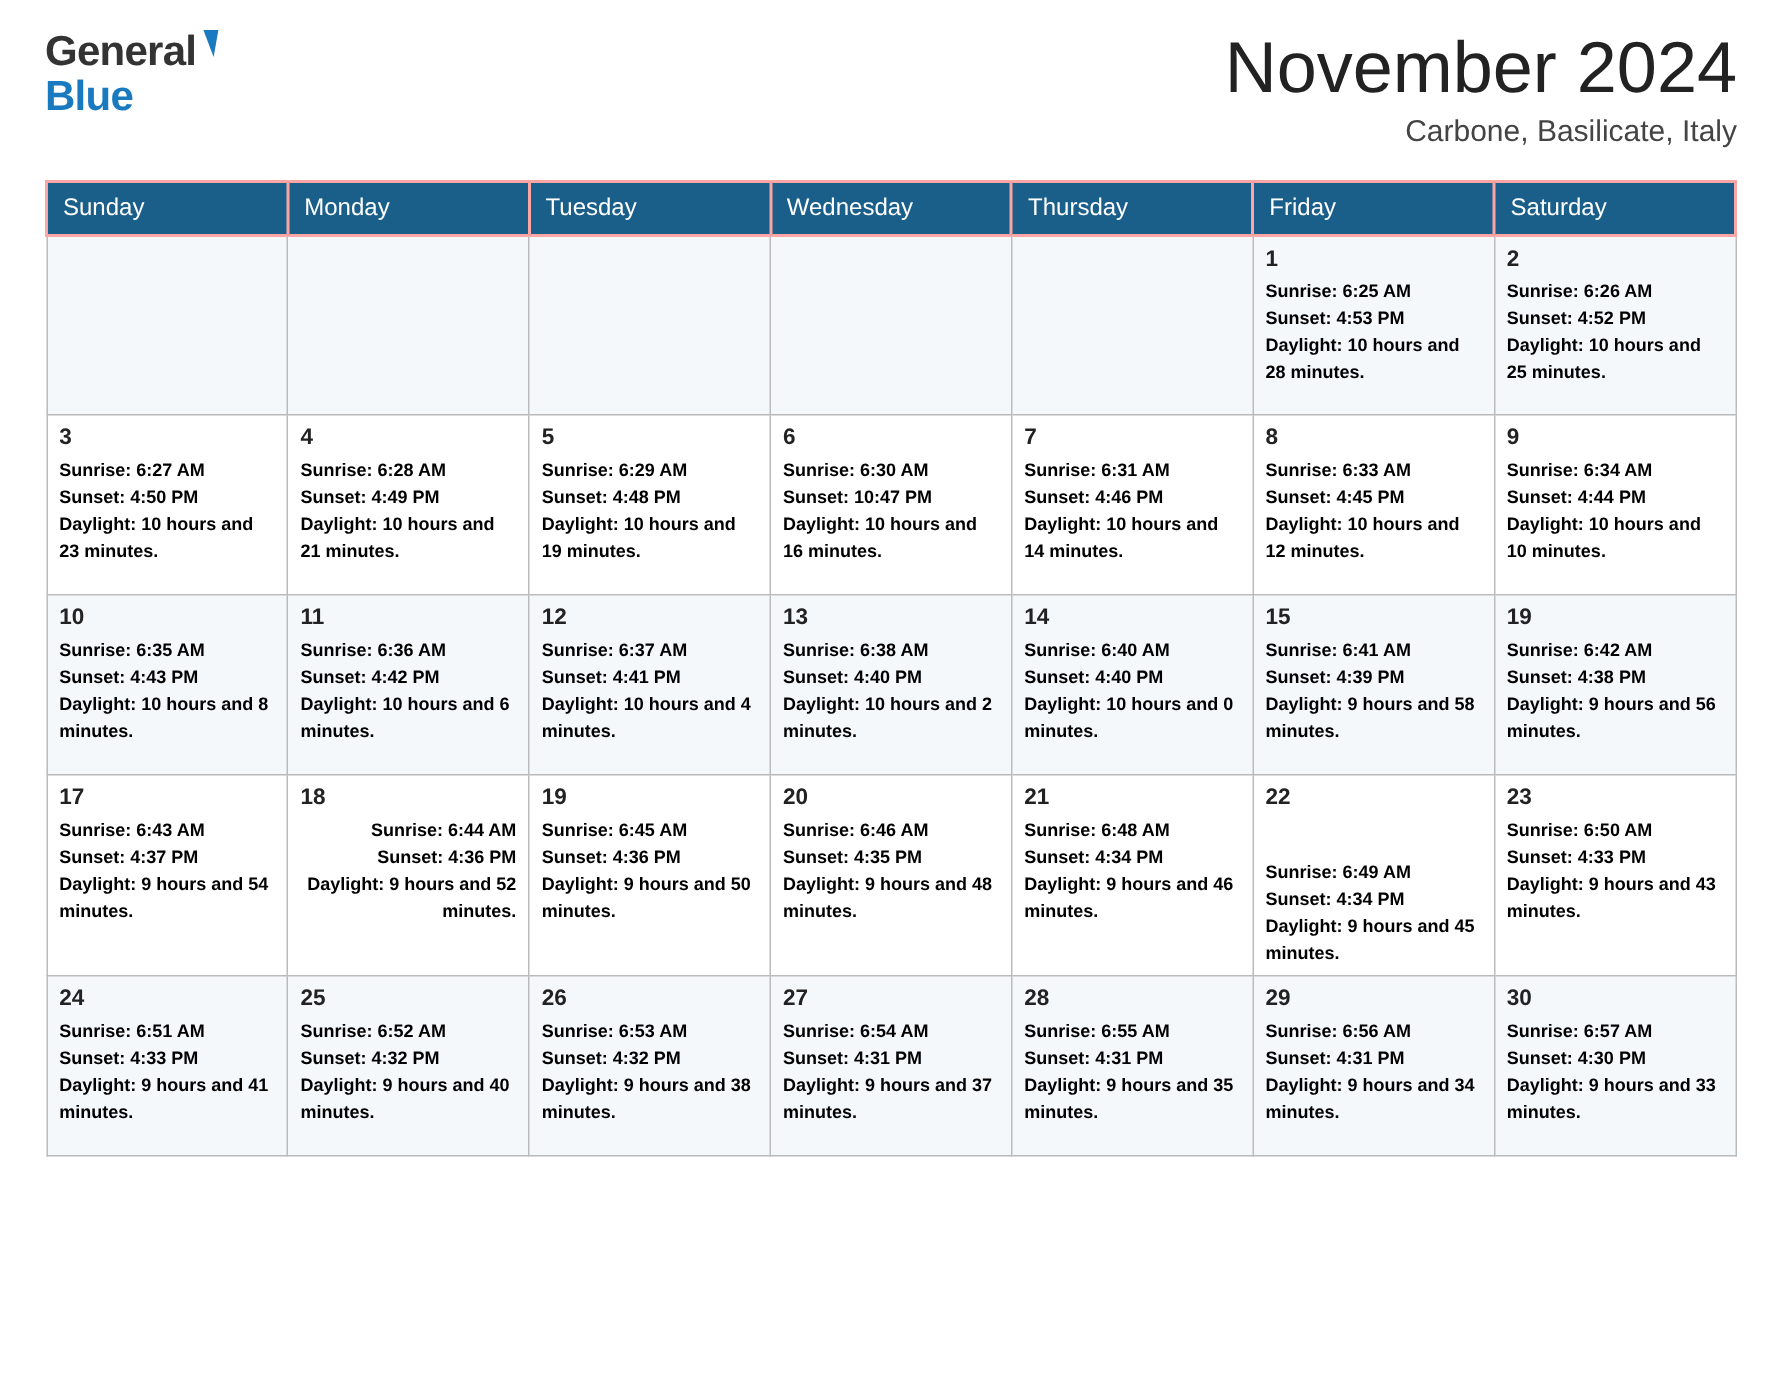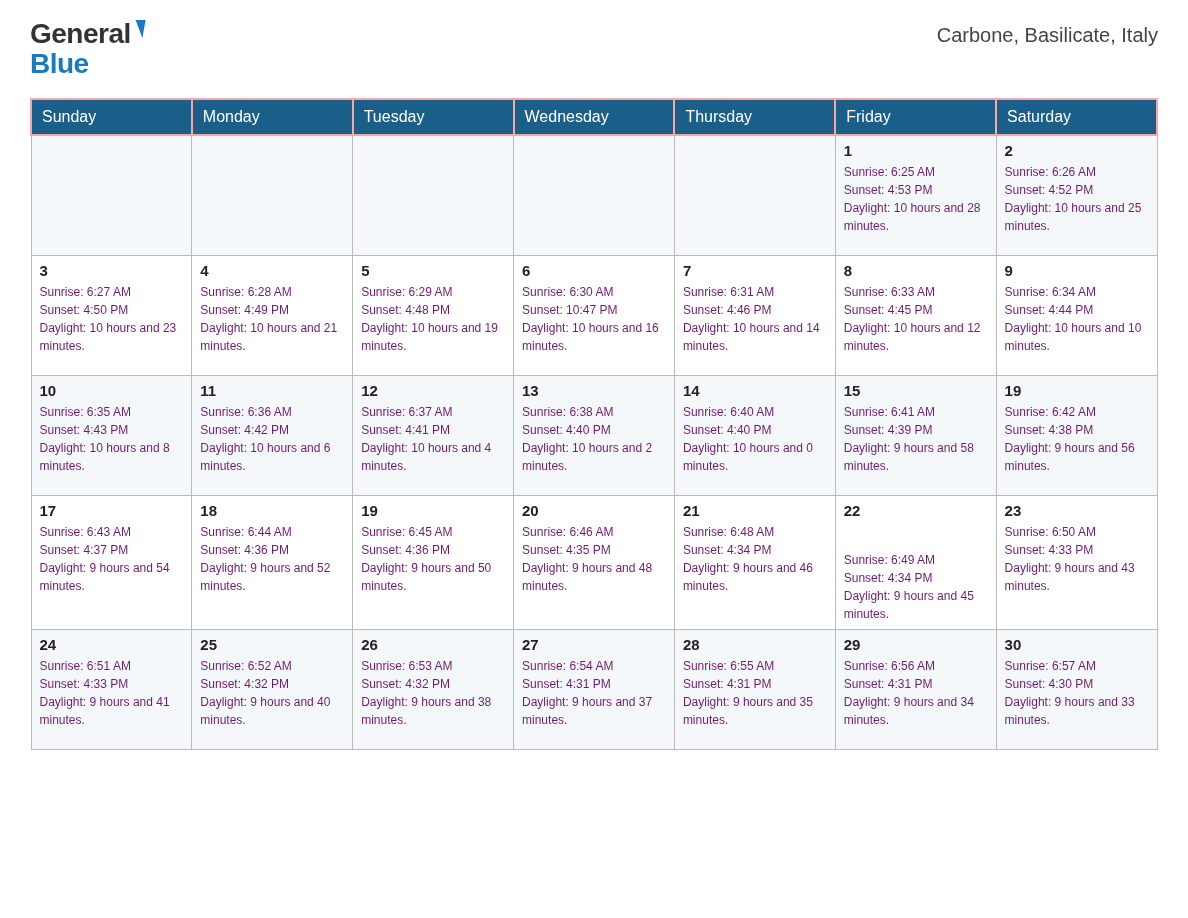--- a/index.html
+++ b/index.html
@@ -87,22 +87,23 @@
     }
     .day-num {
       font-size: 15px;
       font-weight: bold;
       color: #222;
       display: block;
       margin-bottom: 4px;
     }
     .day-info {
       font-size: 12px;
-      color: #701a75;
+      color: #000000;
       line-height: 1.5;
+      font-weight: bold;
     }
     .empty-cell {
       background: #f9f9f9;
     }
     tr:nth-child(odd) td {
       background-color: #f5f8fb;
     }
     tr:nth-child(even) td {
       background-color: #ffffff;
     }
@@ -117,20 +118,21 @@
   <div class="logo-wrapper">
     <div class="logo-line1">
       <span class="logo-general">General</span>
       <span class="logo-triangle"></span>
     </div>
     <div class="logo-line2">
       <span class="logo-blue">Blue</span>
     </div>
   </div>
   <div class="title-block">
+    <div class="month-title">November 2024</div>
     <div class="subtitle">Carbone, Basilicate, Italy</div>
   </div>
 </div>
 
 <table class="calendar">
   <thead>
     <tr>
     <th>Sunday</th>
         <th>Monday</th>
         <th>Tuesday</th>
@@ -250,21 +252,21 @@
       </tr>
       <tr>
         <td>
           <span class="day-num">17</span>
           <div class="day-info" style="white-space: pre-line;">Sunrise: 6:43 AM
 Sunset: 4:37 PM
 Daylight: 9 hours and 54 minutes.</div>
         </td>
         <td>
           <span class="day-num">18</span>
-          <div class="day-info" style="white-space: pre-line;">Sunrise: 6:44 AM
+          <div class="day-info" style="white-space: pre-line; text-align: right;">Sunrise: 6:44 AM
 Sunset: 4:36 PM
 Daylight: 9 hours and 52 minutes.</div>
         </td>
         <td>
           <span class="day-num">19</span>
           <div class="day-info" style="white-space: pre-line;">Sunrise: 6:45 AM
 Sunset: 4:36 PM
 Daylight: 9 hours and 50 minutes.</div>
         </td>
         <td>

